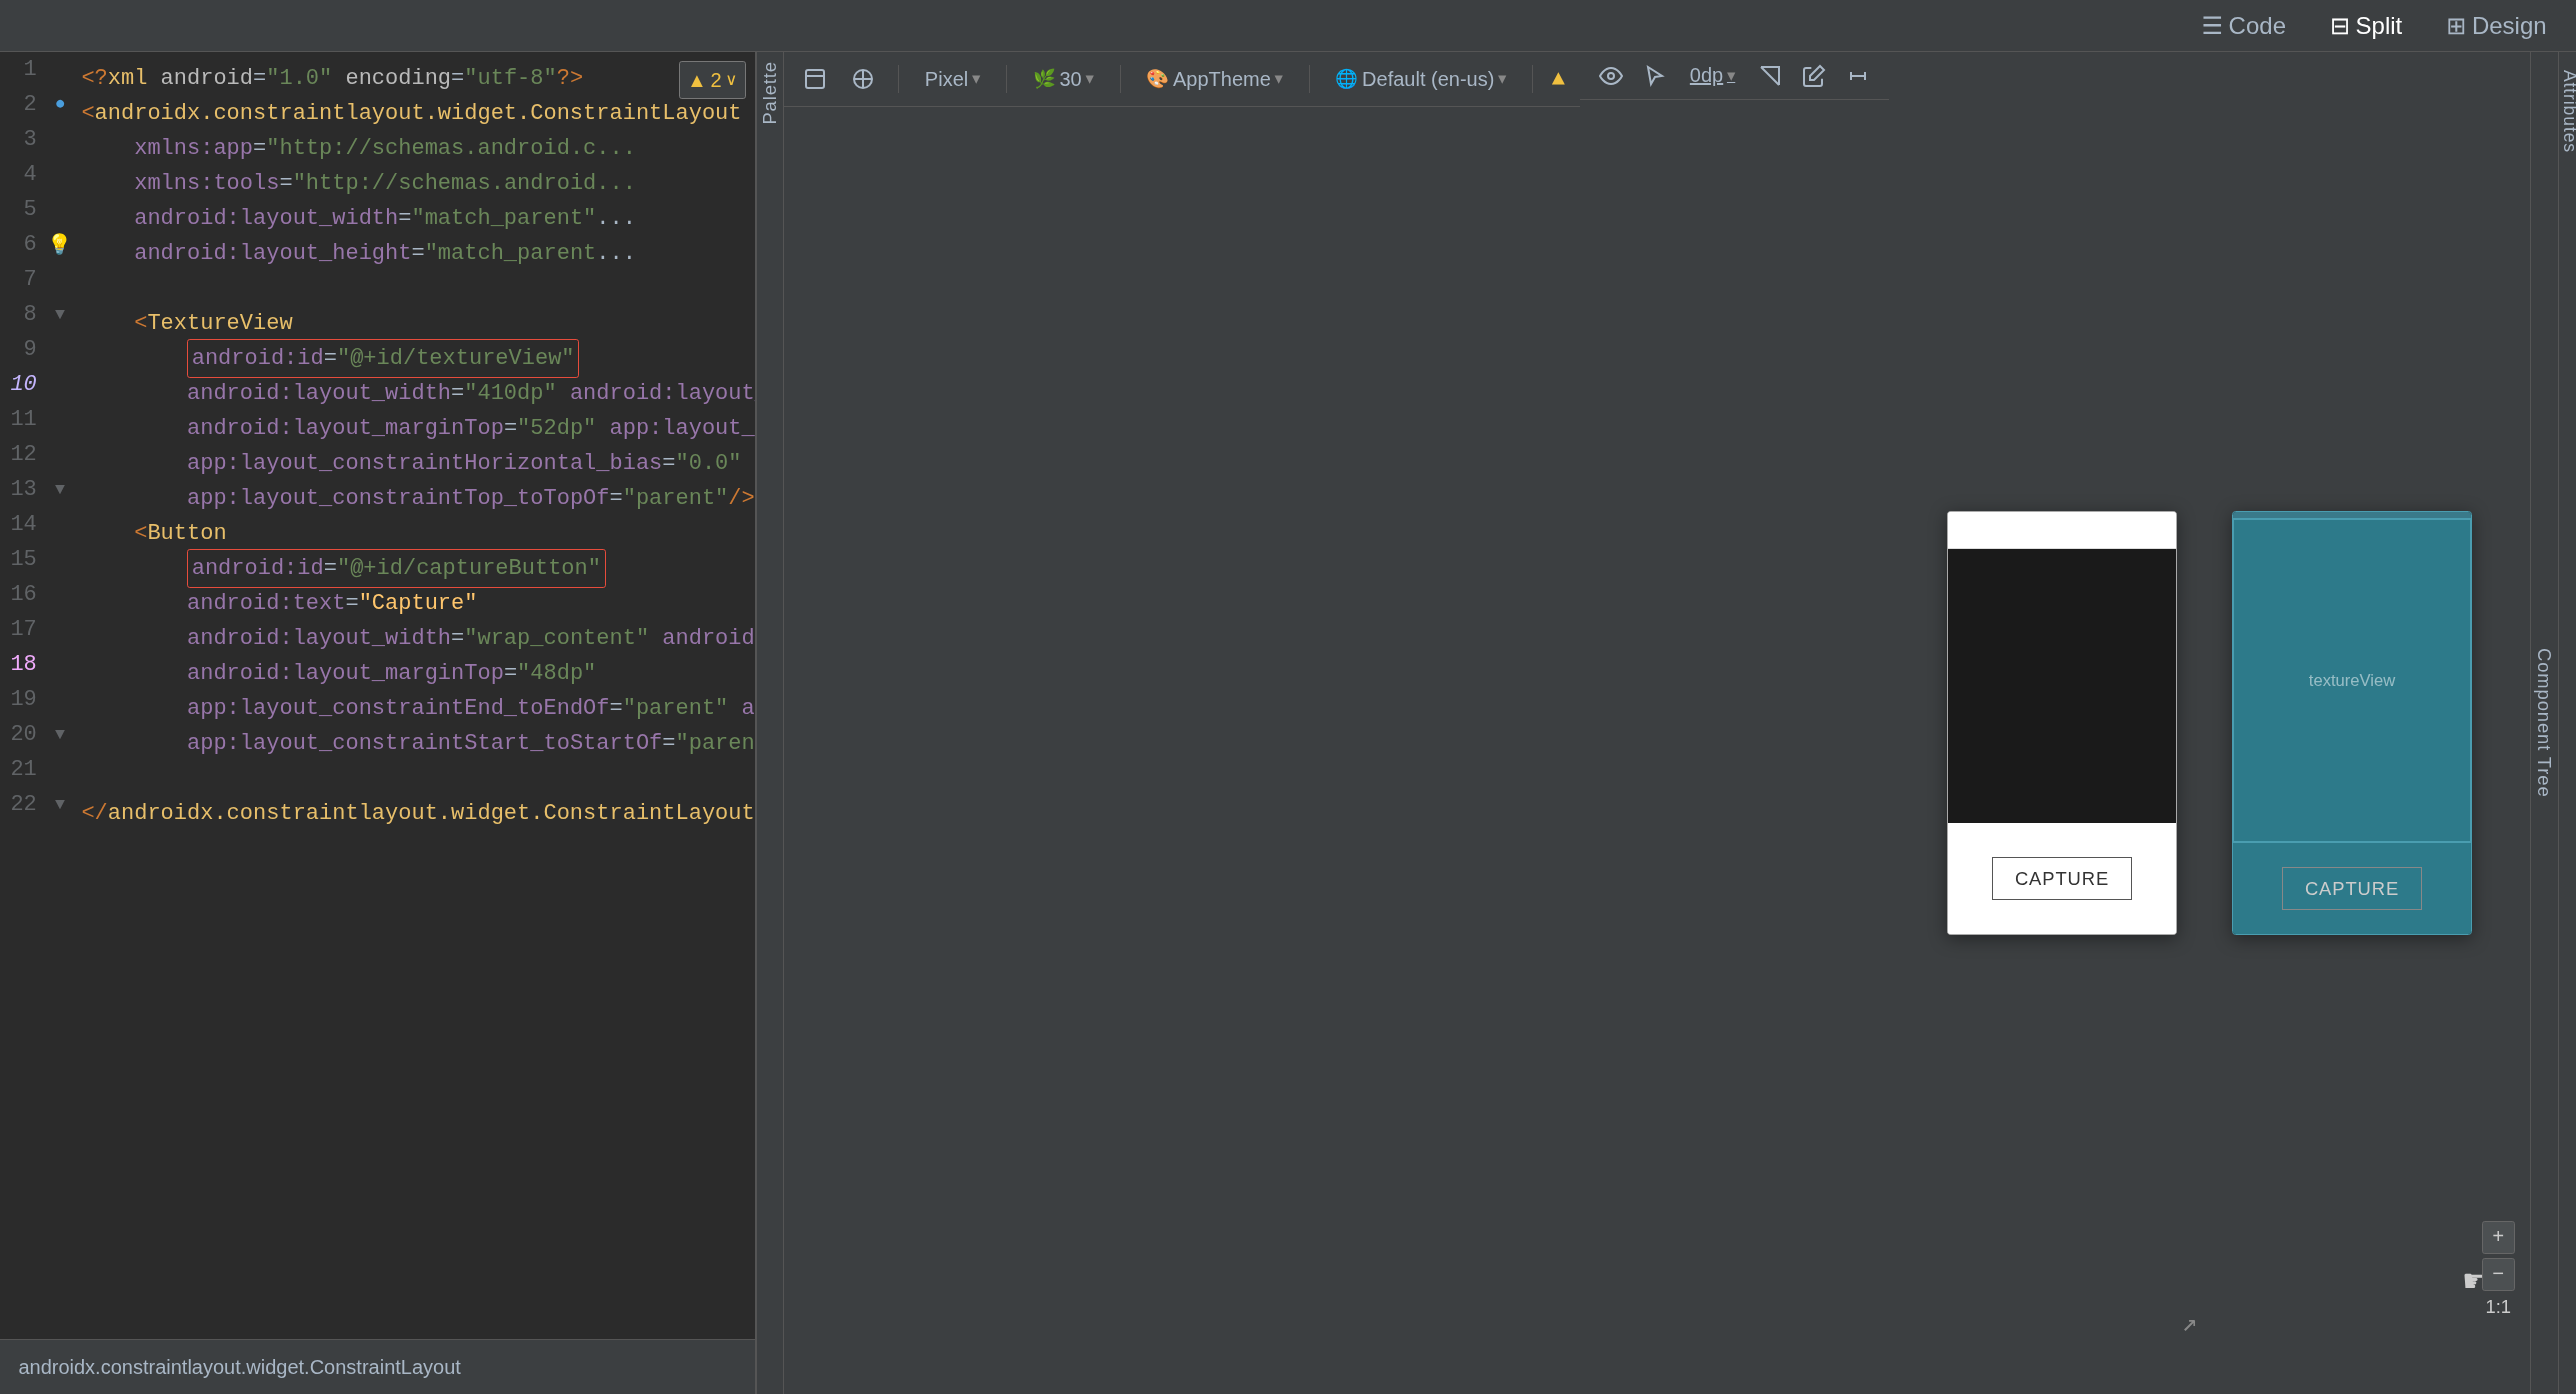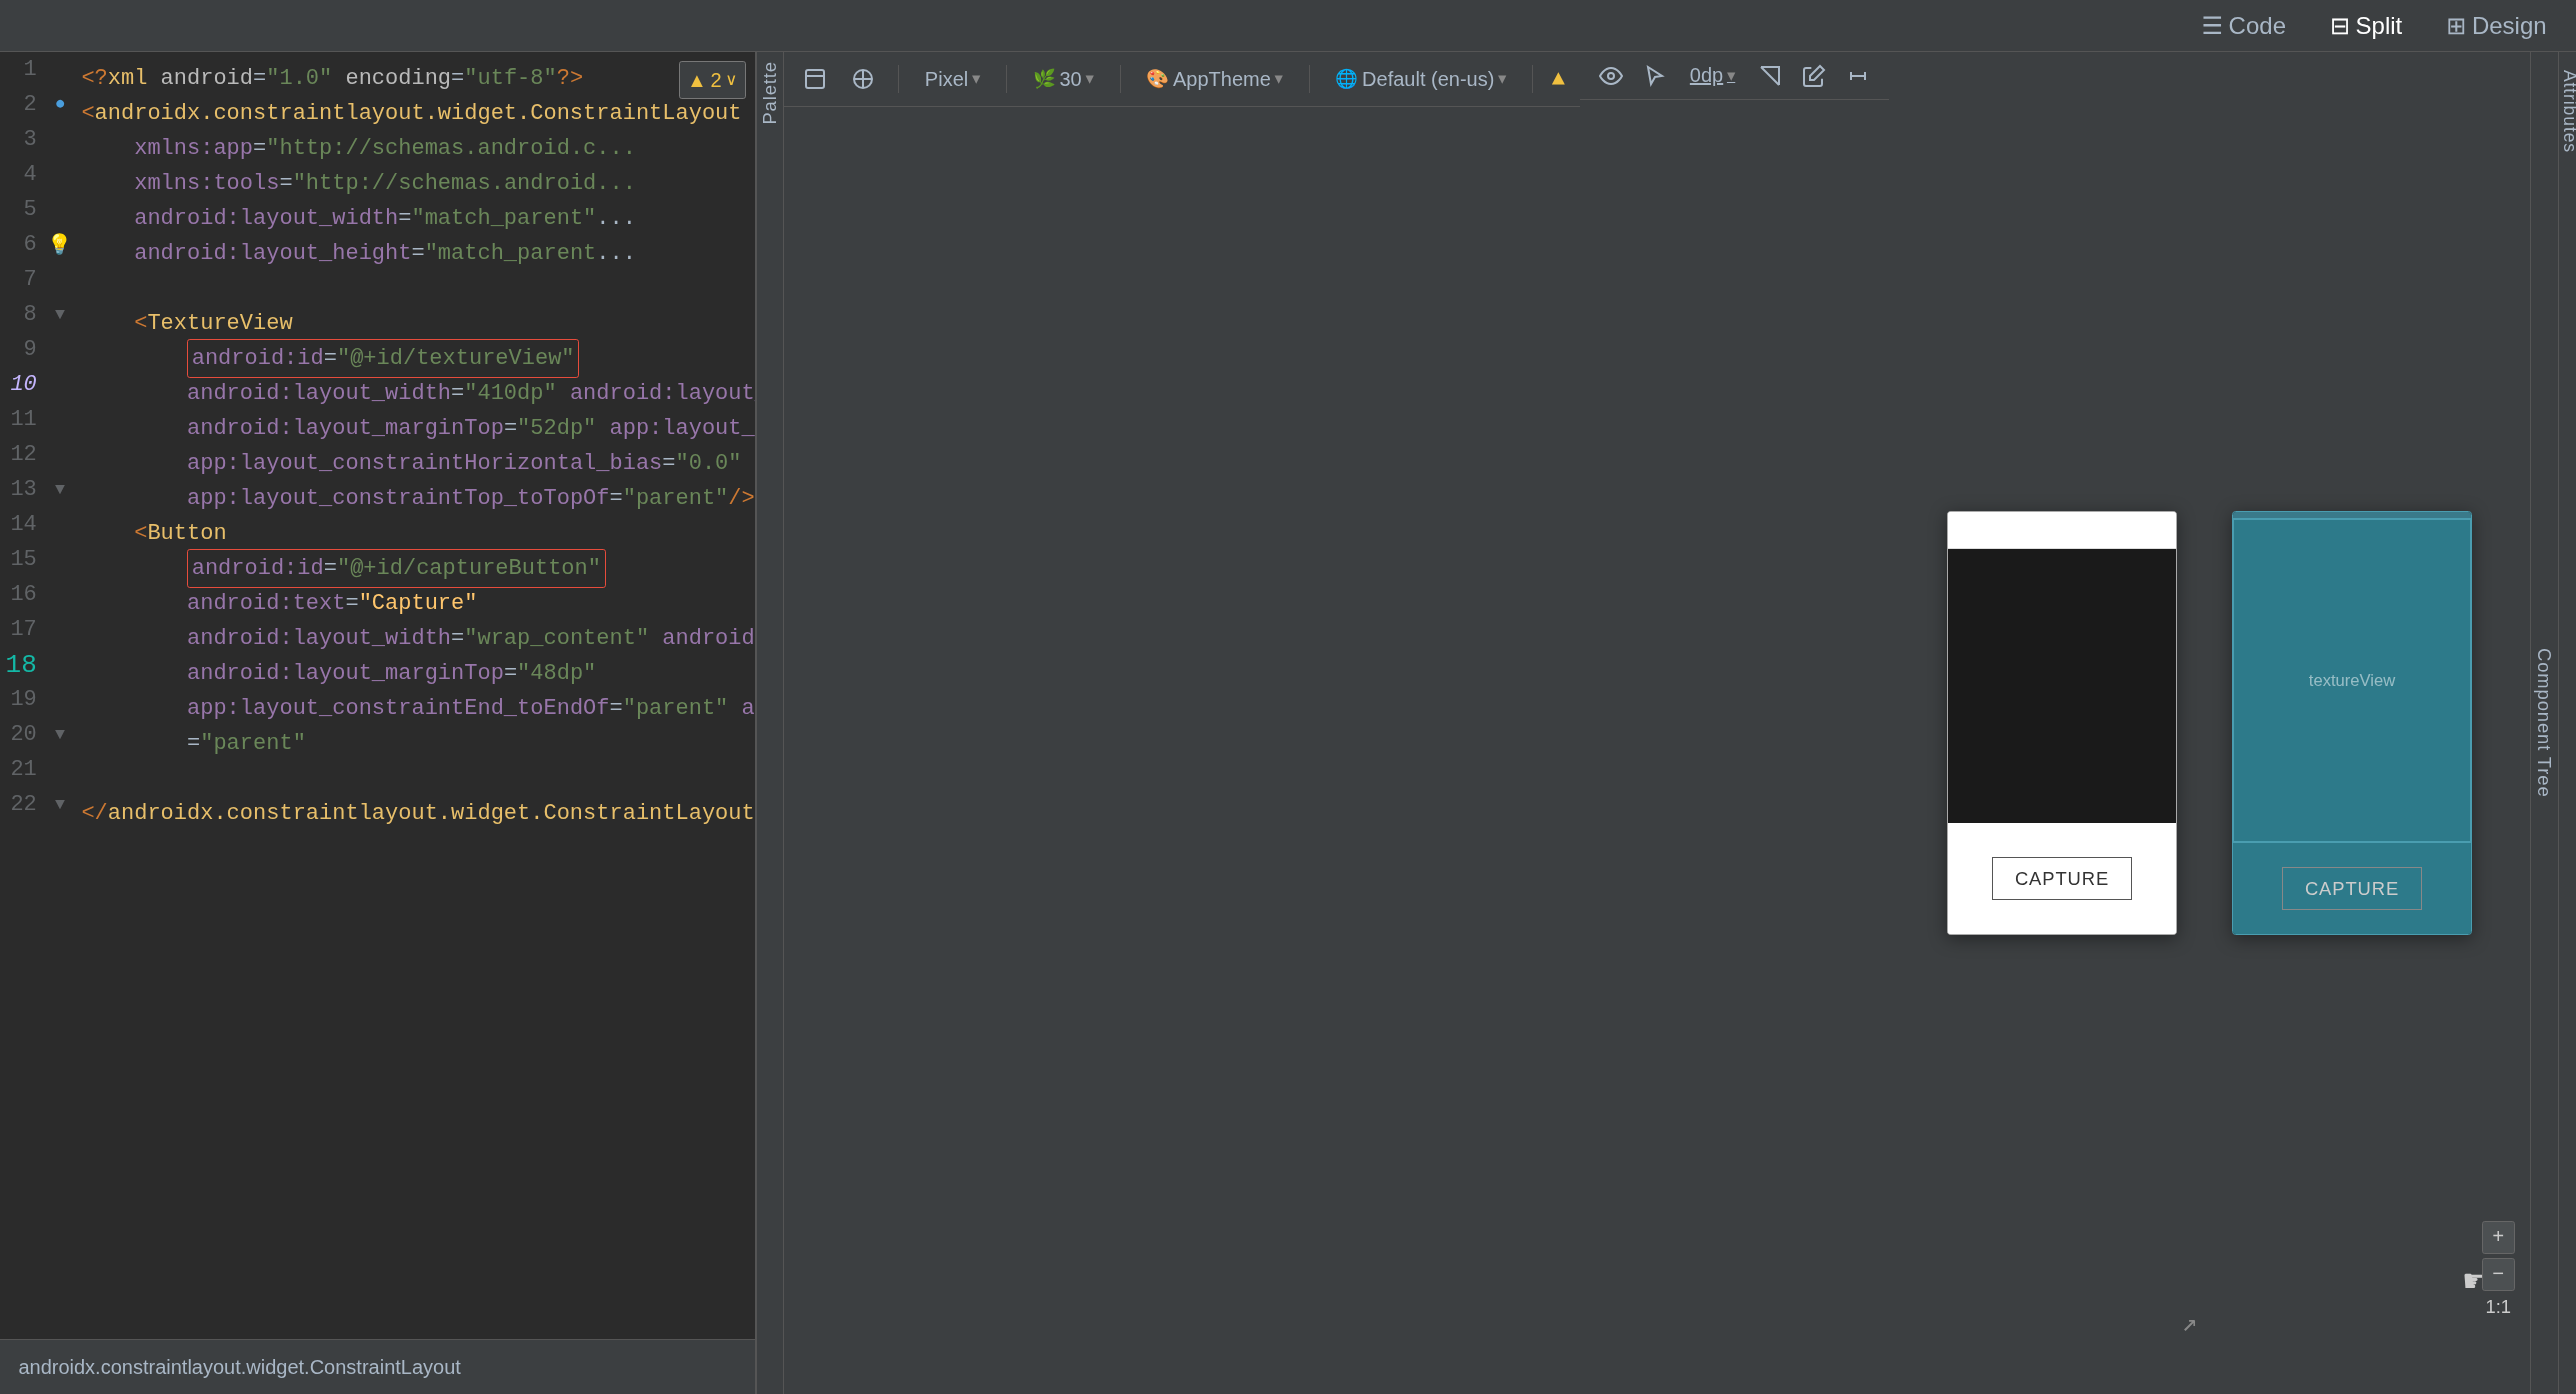--- a/index.html
+++ b/index.html
@@ -441,21 +441,21 @@
         <div class="code-line" style="height:35px;justify-content:flex-end;color:#606366;font-size:22px;">8</div>
         <div class="code-line" style="height:35px;justify-content:flex-end;color:#606366;font-size:22px;">9</div>
         <div class="code-line" style="height:35px;justify-content:flex-end;color:#c4b5fd;font-size:22px;font-style:italic;">10</div>
         <div class="code-line" style="height:35px;justify-content:flex-end;color:#606366;font-size:22px;">11</div>
         <div class="code-line" style="height:35px;justify-content:flex-end;color:#606366;font-size:22px;">12</div>
         <div class="code-line" style="height:35px;justify-content:flex-end;color:#606366;font-size:22px;">13</div>
         <div class="code-line" style="height:35px;justify-content:flex-end;color:#606366;font-size:22px;margin-left:24px;">14</div>
         <div class="code-line" style="height:35px;justify-content:flex-end;color:#606366;font-size:22px;">15</div>
         <div class="code-line" style="height:35px;justify-content:flex-end;color:#606366;font-size:22px;">16</div>
         <div class="code-line" style="height:35px;justify-content:flex-end;color:#606366;font-size:22px;">17</div>
-        <div class="code-line" style="height:35px;justify-content:flex-end;color:#14b8a6;font-size:26px;">18</div>
+        <div class="code-line" style="height:35px;justify-content:flex-end;color:#f0abfc;font-size:22px;">18</div>
         <div class="code-line" style="height:35px;justify-content:flex-end;color:#606366;font-size:22px;">19</div>
         <div class="code-line" style="height:35px;justify-content:flex-end;color:#606366;font-size:22px;">20</div>
         <div class="code-line" style="height:35px;justify-content:flex-end;color:#606366;font-size:22px;">21</div>
         <div class="code-line" style="height:35px;justify-content:flex-end;color:#606366;font-size:22px;">22</div>
       </div>
 
       <div class="line-gutter-col">
         <div class="line-gutter-item"></div>
         <div class="line-gutter-item">
             <span style="color:#4a9edd;font-size:18.4px;">●</span>
@@ -514,21 +514,21 @@
         <div class="code-line">&nbsp;&nbsp;&nbsp;&nbsp;&nbsp;&nbsp;&nbsp;&nbsp;<span class="xml-attr">android:layout_width</span><span class="xml-equals">=</span><span class="xml-string">"410dp"</span>&nbsp;<span class="xml-attr">android:layout_height</span></div>
         <div class="code-line">&nbsp;&nbsp;&nbsp;&nbsp;&nbsp;&nbsp;&nbsp;&nbsp;<span class="xml-attr">android:layout_marginTop</span><span class="xml-equals">=</span><span class="xml-string">"52dp"</span>&nbsp;<span class="xml-attr">app:layout_constraintEnd_toEndOf</span></div>
         <div class="code-line">&nbsp;&nbsp;&nbsp;&nbsp;&nbsp;&nbsp;&nbsp;&nbsp;<span class="xml-attr">app:layout_constraintHorizontal_bias</span><span class="xml-equals">=</span><span class="xml-string">"0.0"</span>&nbsp;</div>
         <div class="code-line">&nbsp;&nbsp;&nbsp;&nbsp;&nbsp;&nbsp;&nbsp;&nbsp;<span class="xml-attr">app:layout_constraintTop_toTopOf</span><span class="xml-equals">=</span><span class="xml-string">"parent"</span><span class="xml-bracket">/&gt;</span></div>
         <div class="code-line">&nbsp;&nbsp;&nbsp;&nbsp;<span class="xml-bracket">&lt;</span><span class="xml-tag">Button</span></div>
         <div class="code-line">&nbsp;&nbsp;&nbsp;&nbsp;&nbsp;&nbsp;&nbsp;&nbsp;<span style="display:inline;border:1.8px solid #e74c3c;border-radius:2.8px;padding:0.9px 3.7px;"><span class="xml-attr">android:id</span><span class="xml-equals">=</span><span class="xml-string">"@+id/captureButton"</span></span></div>
         <div class="code-line">&nbsp;&nbsp;&nbsp;&nbsp;&nbsp;&nbsp;&nbsp;&nbsp;<span class="xml-attr">android:text</span><span class="xml-equals">=</span><span style="color:#ffc66d;">"Capture"</span></div>
         <div class="code-line">&nbsp;&nbsp;&nbsp;&nbsp;&nbsp;&nbsp;&nbsp;&nbsp;<span class="xml-attr">android:layout_width</span><span class="xml-equals">=</span><span class="xml-string">"wrap_content"</span>&nbsp;<span class="xml-attr">android:layout_height</span>&nbsp;</div>
         <div class="code-line">&nbsp;&nbsp;&nbsp;&nbsp;&nbsp;&nbsp;&nbsp;&nbsp;<span class="xml-attr">android:layout_marginTop</span><span class="xml-equals">=</span><span class="xml-string">"48dp"</span></div>
         <div class="code-line">&nbsp;&nbsp;&nbsp;&nbsp;&nbsp;&nbsp;&nbsp;&nbsp;<span class="xml-attr">app:layout_constraintEnd_toEndOf</span><span class="xml-equals">=</span><span class="xml-string">"parent"</span>&nbsp;<span class="xml-attr">app:layout_constraintHorizontal_...</span></div>
-        <div class="code-line">&nbsp;&nbsp;&nbsp;&nbsp;&nbsp;&nbsp;&nbsp;&nbsp;<span class="xml-equals">=</span><span class="xml-string">"parent"</span>&nbsp;</div>
+        <div class="code-line">&nbsp;&nbsp;&nbsp;&nbsp;&nbsp;&nbsp;&nbsp;&nbsp;<span class="xml-attr">app:layout_constraintStart_toStartOf</span><span class="xml-equals">=</span><span class="xml-string">"parent"</span>&nbsp;</div>
         <div class="code-line"></div>
         <div class="code-line">
             <span class="xml-bracket">&lt;/</span>
             <span class="xml-tag">androidx.constraintlayout.widget.ConstraintLayout</span>
           </div>
       </div>
     </div>
 
     <div class="bottom-area">
       <span class="status-bar-text">androidx.constraintlayout.widget.ConstraintLayout</span>

